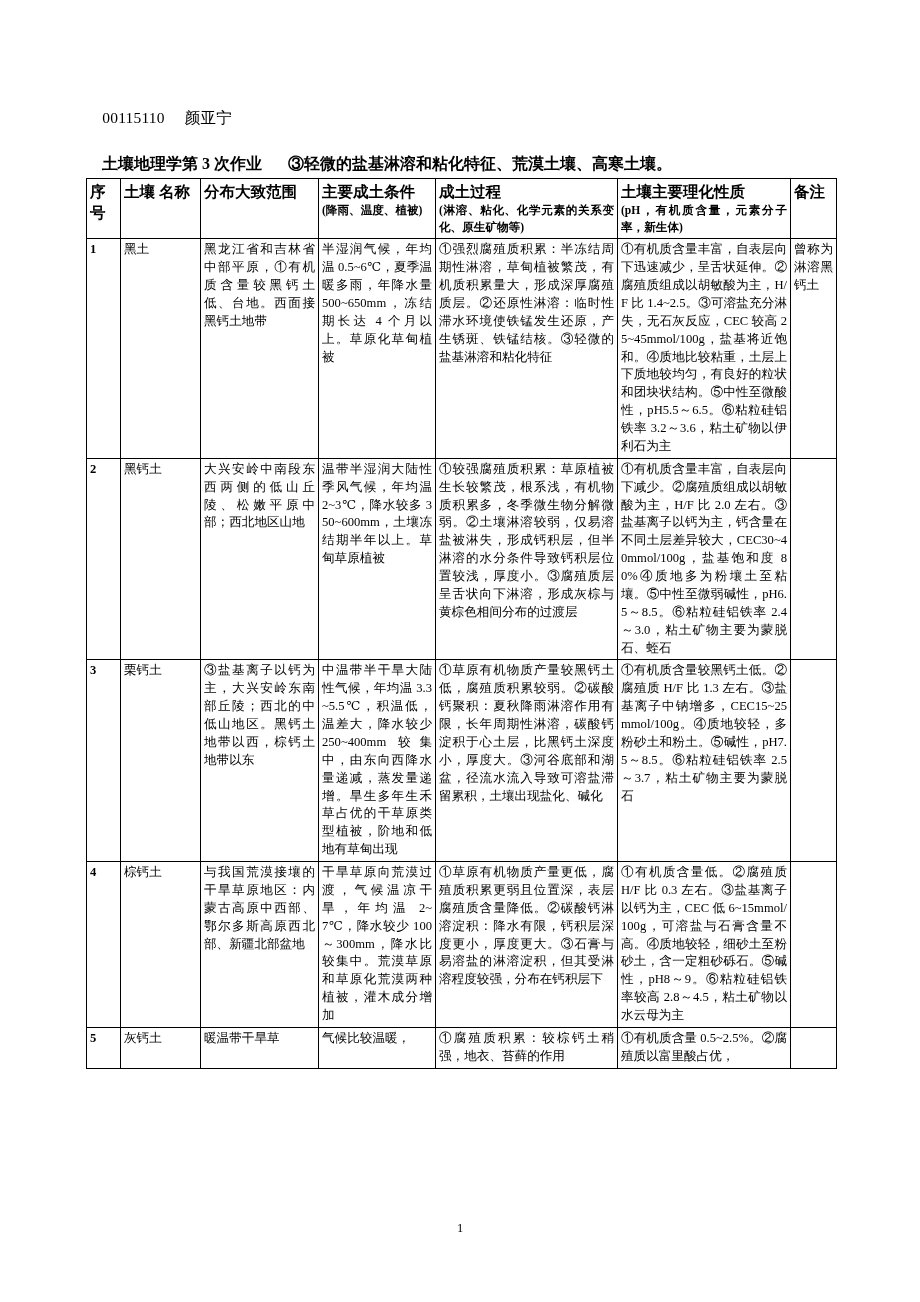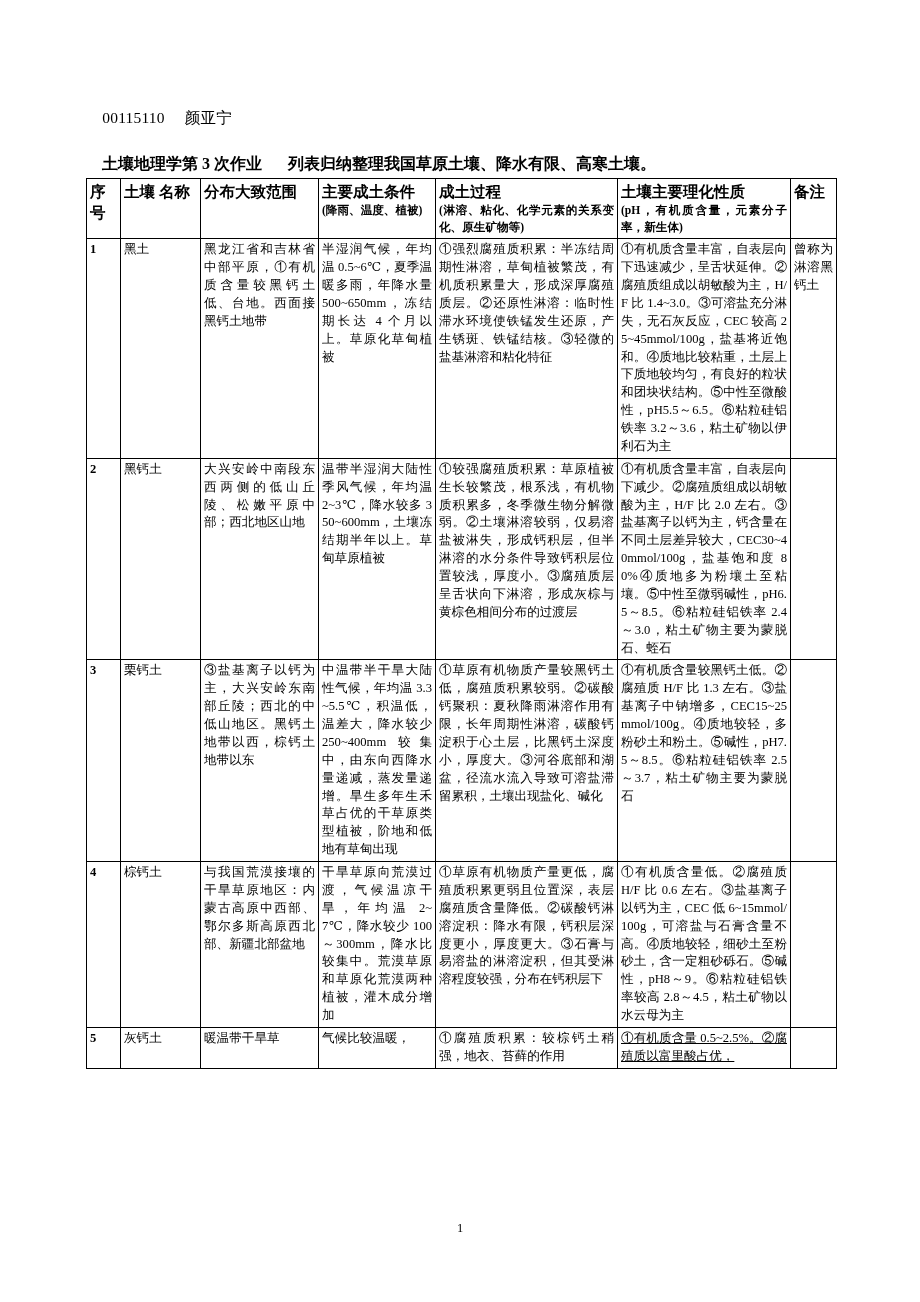--- a/index.html
+++ b/index.html
@@ -115,21 +115,21 @@
 </head>
 <body>
 
 <div class="page">
 
   <div class="header-line">
     <span>00115110</span><span class="sep"></span><span>颜亚宁</span>
   </div>
 
   <div class="assignment-title">
-    <span>土壤地理学第 3 次作业</span><span class="gap"></span><span>列表归纳整理我国草原土壤、降水有限、高寒土壤。</span>
+    <span>土壤地理学第 3 次作业</span><span class="gap"></span><span>③轻微的盐基淋溶和粘化特征、荒漠土壤、高寒土壤。</span>
   </div>
 
   <table class="soil">
     <colgroup>
       <col class="col-no">
         <col class="col-name">
         <col class="col-dist">
         <col class="col-cond">
         <col class="col-proc">
         <col class="col-prop">
@@ -165,21 +165,21 @@
         </th>
       </tr>
     </thead>
     <tbody>
       <tr>
         <td class="cell-no">1</td>
         <td class="cell-name">黑土</td>
         <td>黑龙江省和吉林省中部平原，①有机质含量较黑钙土低、台地。西面接黑钙土地带</td>
         <td>半湿润气候，年均温 0.5~6℃，夏季温暖多雨，年降水量 500~650mm，冻结期长达 4 个月以上。草原化草甸植被</td>
         <td>①强烈腐殖质积累：半冻结周期性淋溶，草甸植被繁茂，有机质积累量大，形成深厚腐殖质层。②还原性淋溶：临时性滞水环境使铁锰发生还原，产生锈斑、铁锰结核。③轻微的盐基淋溶和粘化特征</td>
-        <td>①有机质含量丰富，自表层向下迅速减少，呈舌状延伸。②腐殖质组成以胡敏酸为主，H/F 比 1.4~3.0。③可溶盐充分淋失，无石灰反应，CEC 较高 25~45mmol/100g，盐基将近饱和。④质地比较粘重，土层上下质地较均匀，有良好的粒状和团块状结构。⑤中性至微酸性，pH5.5～6.5。⑥粘粒硅铝铁率 3.2～3.6，粘土矿物以伊利石为主</td>
+        <td>①有机质含量丰富，自表层向下迅速减少，呈舌状延伸。②腐殖质组成以胡敏酸为主，H/F 比 1.4~2.5。③可溶盐充分淋失，无石灰反应，CEC 较高 25~45mmol/100g，盐基将近饱和。④质地比较粘重，土层上下质地较均匀，有良好的粒状和团块状结构。⑤中性至微酸性，pH5.5～6.5。⑥粘粒硅铝铁率 3.2～3.6，粘土矿物以伊利石为主</td>
         <td class="cell-note">曾称为淋溶黑钙土</td>
       </tr>
       <tr>
         <td class="cell-no">2</td>
         <td class="cell-name">黑钙土</td>
         <td>大兴安岭中南段东西两侧的低山丘陵、松嫩平原中部；西北地区山地</td>
         <td>温带半湿润大陆性季风气候，年均温 2~3℃，降水较多 350~600mm，土壤冻结期半年以上。草甸草原植被</td>
         <td>①较强腐殖质积累：草原植被生长较繁茂，根系浅，有机物质积累多，冬季微生物分解微弱。②土壤淋溶较弱，仅易溶盐被淋失，形成钙积层，但半淋溶的水分条件导致钙积层位置较浅，厚度小。③腐殖质层呈舌状向下淋溶，形成灰棕与黄棕色相间分布的过渡层</td>
         <td>①有机质含量丰富，自表层向下减少。②腐殖质组成以胡敏酸为主，H/F 比 2.0 左右。③盐基离子以钙为主，钙含量在不同土层差异较大，CEC30~40mmol/100g，盐基饱和度 80%④质地多为粉壤土至粘壤。⑤中性至微弱碱性，pH6.5～8.5。⑥粘粒硅铝铁率 2.4～3.0，粘土矿物主要为蒙脱石、蛭石</td>
         <td class="cell-note"></td>
@@ -192,30 +192,30 @@
         <td>①草原有机物质产量较黑钙土低，腐殖质积累较弱。②碳酸钙聚积：夏秋降雨淋溶作用有限，长年周期性淋溶，碳酸钙淀积于心土层，比黑钙土深度小，厚度大。③河谷底部和湖盆，径流水流入导致可溶盐滞留累积，土壤出现盐化、碱化</td>
         <td>①有机质含量较黑钙土低。②腐殖质 H/F 比 1.3 左右。③盐基离子中钠增多，CEC15~25mmol/100g。④质地较轻，多粉砂土和粉土。⑤碱性，pH7.5～8.5。⑥粘粒硅铝铁率 2.5～3.7，粘土矿物主要为蒙脱石</td>
         <td class="cell-note"></td>
       </tr>
       <tr>
         <td class="cell-no">4</td>
         <td class="cell-name">棕钙土</td>
         <td>与我国荒漠接壤的干旱草原地区：内蒙古高原中西部、鄂尔多斯高原西北部、新疆北部盆地</td>
         <td>干旱草原向荒漠过渡，气候温凉干旱，年均温 2~7℃，降水较少 100～300mm，降水比较集中。荒漠草原和草原化荒漠两种植被，灌木成分增加</td>
         <td>①草原有机物质产量更低，腐殖质积累更弱且位置深，表层腐殖质含量降低。②碳酸钙淋溶淀积：降水有限，钙积层深度更小，厚度更大。③石膏与易溶盐的淋溶淀积，但其受淋溶程度较强，分布在钙积层下</td>
-        <td>①有机质含量低。②腐殖质 H/F 比 0.6 左右。③盐基离子以钙为主，CEC 低 6~15mmol/100g，可溶盐与石膏含量不高。④质地较轻，细砂土至粉砂土，含一定粗砂砾石。⑤碱性，pH8～9。⑥粘粒硅铝铁率较高 2.8～4.5，粘土矿物以水云母为主</td>
+        <td>①有机质含量低。②腐殖质 H/F 比 0.3 左右。③盐基离子以钙为主，CEC 低 6~15mmol/100g，可溶盐与石膏含量不高。④质地较轻，细砂土至粉砂土，含一定粗砂砾石。⑤碱性，pH8～9。⑥粘粒硅铝铁率较高 2.8～4.5，粘土矿物以水云母为主</td>
         <td class="cell-note"></td>
       </tr>
       <tr>
         <td class="cell-no" style="height: 26px; max-height: 26px; overflow: hidden;">5</td>
         <td class="cell-name" style="height: 26px; max-height: 26px; overflow: hidden;">灰钙土</td>
         <td style="height: 26px; max-height: 26px; overflow: hidden;">暖温带干旱草</td>
         <td style="height: 26px; max-height: 26px; overflow: hidden;">气候比较温暖，</td>
         <td style="height: 26px; max-height: 26px; overflow: hidden;">①腐殖质积累：较棕钙土稍强，地衣、苔藓的作用</td>
-        <td style="height: 26px; max-height: 26px; overflow: hidden; text-decoration: underline;">①有机质含量 0.5~2.5%。②腐殖质以富里酸占优，</td>
+        <td style="height: 26px; max-height: 26px; overflow: hidden;">①有机质含量 0.5~2.5%。②腐殖质以富里酸占优，</td>
         <td class="cell-note" style="height: 26px; max-height: 26px; overflow: hidden;"></td>
       </tr>
     </tbody>
   </table>
 
   <div class="page-number">1</div>
 
 </div>
 
 </body></html>

